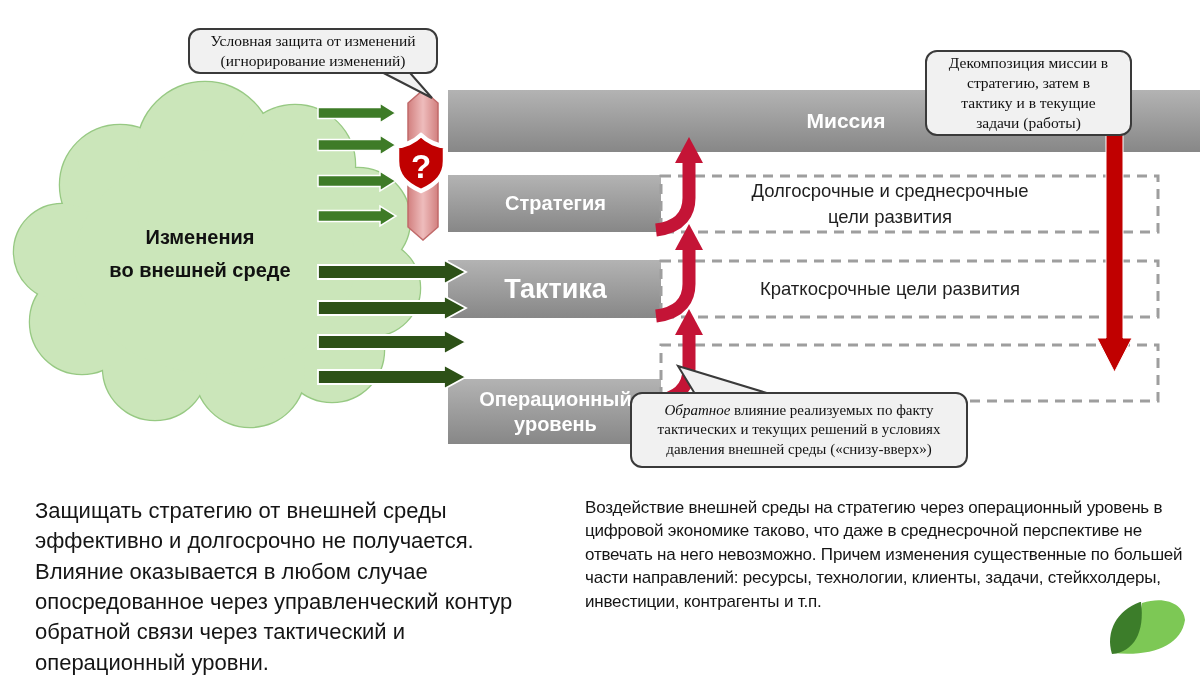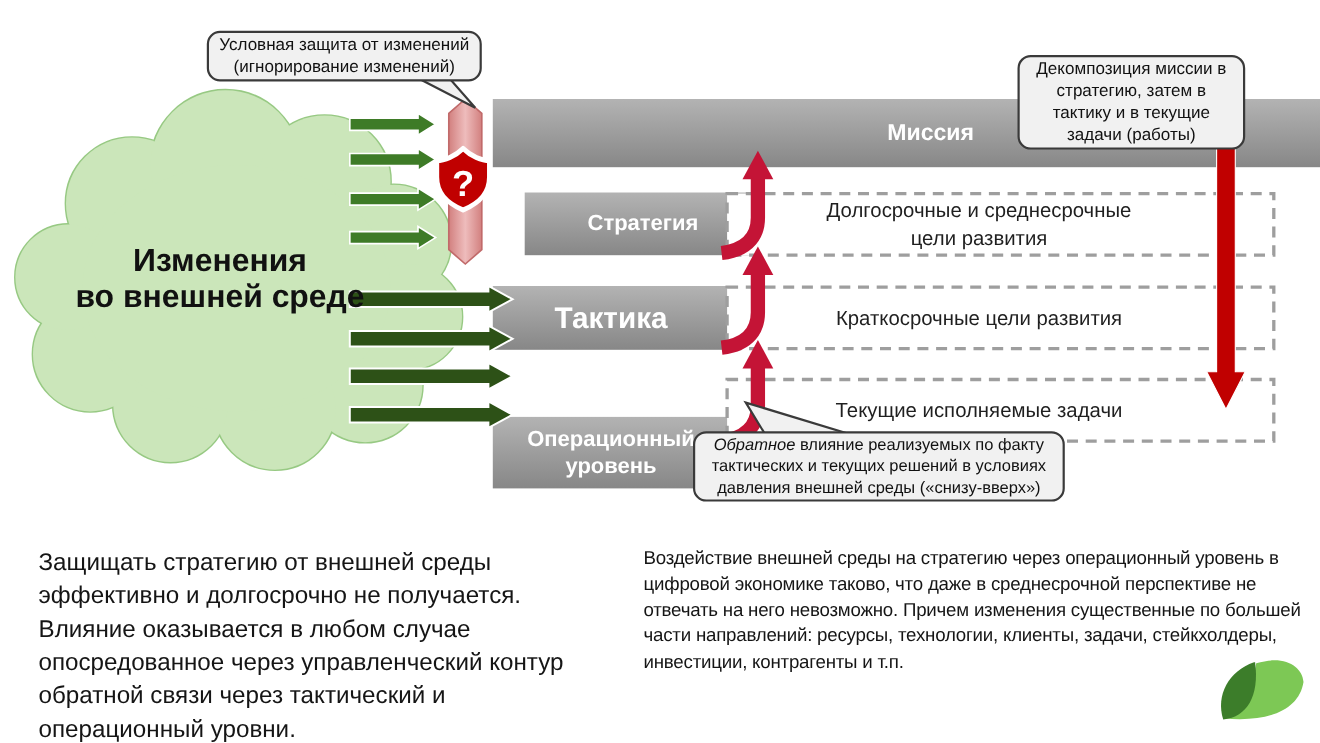--- a/index.html
+++ b/index.html
@@ -7,47 +7,47 @@
     position:relative;width:1200px;height:675px;overflow:hidden;background:#ffffff;
     font-family:"Liberation Sans","DejaVu Sans",sans-serif;color:#1a1a1a;
   }
   
   .bar{
     position:absolute;display:flex;align-items:center;justify-content:center;
     background:linear-gradient(180deg,#b3b3b3 0%,#9d9d9d 50%,#878787 100%);
     color:#ffffff;font-weight:bold;text-align:center;z-index:1;
   }
   .bar-mission{left:448px;top:90px;width:796px;height:62px;font-size:21px;}
-  .bar-strategy{left:448px;top:175px;width:215px;height:57px;font-size:20px;margin-left:29px;}
+  .bar-strategy{left:448px;top:175px;width:215px;height:57px;font-size:20px;}
   .bar-tactics{left:448px;top:260px;width:215px;height:58px;font-size:27px;}
   .bar-operational{left:448px;top:343px;width:215px;height:65px;font-size:20px;line-height:1.25;margin-top:36px;}
   
   .goal-text{
     position:absolute;left:680px;width:420px;height:56px;z-index:3;
     display:flex;align-items:center;justify-content:center;text-align:center;
     font-size:18.5px;line-height:1.4;color:#1f1f1f;white-space:pre-line;
   }
   .goal-1{top:176px;}.goal-2{top:261px;}.goal-3{top:345px;}
   
   .diagram-svg{position:absolute;left:0;top:0;z-index:2;pointer-events:none;}
   
   .cloud-label{
     position:absolute;left:55px;top:221px;width:290px;z-index:3;
-    text-align:center;font-weight:bold;font-size:29px;line-height:33px;
+    text-align:center;font-weight:bold;font-size:20px;line-height:33px;
     color:#111;white-space:pre-line;
   }
   
   .callout{
     position:absolute;z-index:4;background:#f1f1f1;border:2px solid #3a3a3a;border-radius:12px;
     display:flex;align-items:center;justify-content:center;text-align:center;
-    font-size:15.5px;line-height:1.28;color:#111;white-space:pre-line;padding:4px 8px;box-sizing:border-box;
+    font-size:15.5px;line-height:1.28;color:#111;white-space:pre-line;padding:4px 8px;box-sizing:border-box;font-family:Liberation Serif, serif;
   }
   .callout-protection{left:188px;top:28px;width:250px;height:46px;}
   .callout-decomposition{left:893px;top:50px;width:207px;height:86px;margin-left:32px;}
-  .callout-feedback{left:630px;top:392px;width:338px;height:64px;font-size:15px;}
+  .callout-feedback{left:630px;top:392px;width:338px;height:76px;font-size:15px;}
   .callout-feedback .em{font-style:italic;}
   
   .para{position:absolute;z-index:1;font-size:22px;line-height:1.38;color:#151515;}
   .para-left{left:35px;top:496px;width:482px;}
   .para-right{left:545px;top:496px;width:625px;font-size:17px;letter-spacing:-0.2px;margin-left:40px;}
 </style>
 </head>
 <body>
 
 <div class="canvas">
@@ -160,21 +160,20 @@
       <path d="M 1140 602 C 1117 610 1105 632 1112 654 C 1134 652 1145 632 1141 602 Z" fill="#3c7d2a"></path>
     </g>
   </svg>
 
   <div class="cloud-label">Изменения
 во внешней среде</div>
 
   <div class="goal-text goal-1">Долгосрочные и среднесрочные
 цели развития</div>
   <div class="goal-text goal-2">Краткосрочные цели развития</div>
-  <div class="goal-text goal-3">Текущие исполняемые задачи</div>
 
   <div class="callout callout-protection">
     <span>Условная защита от изменений
 (игнорирование изменений)</span>
   </div>
   <div class="callout callout-decomposition">
     <span>Декомпозиция миссии в
 стратегию, затем в
 тактику и в текущие
 задачи (работы)</span>

